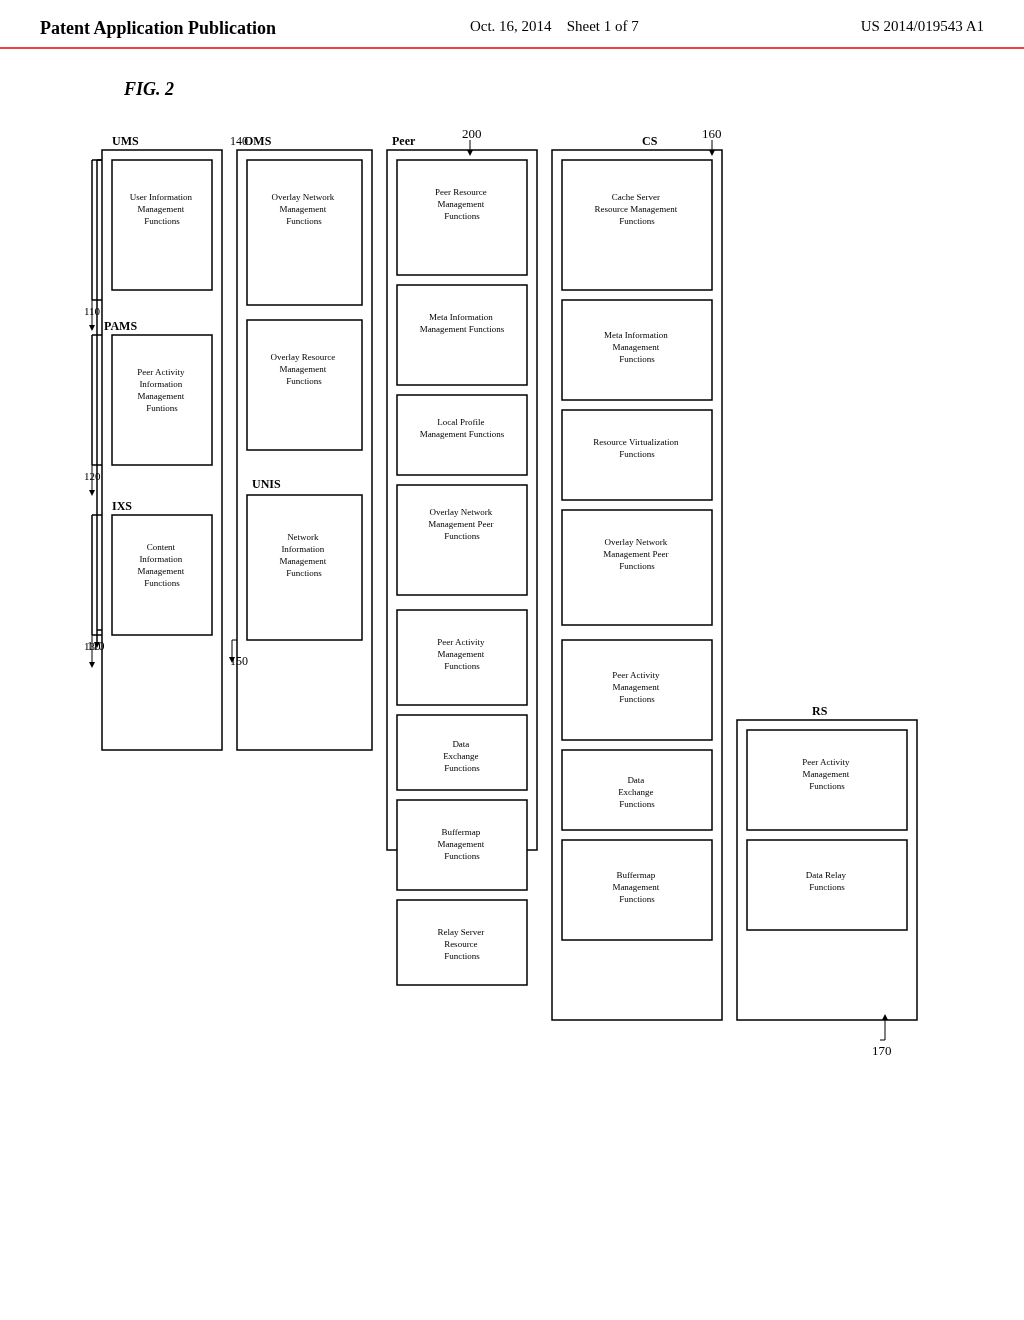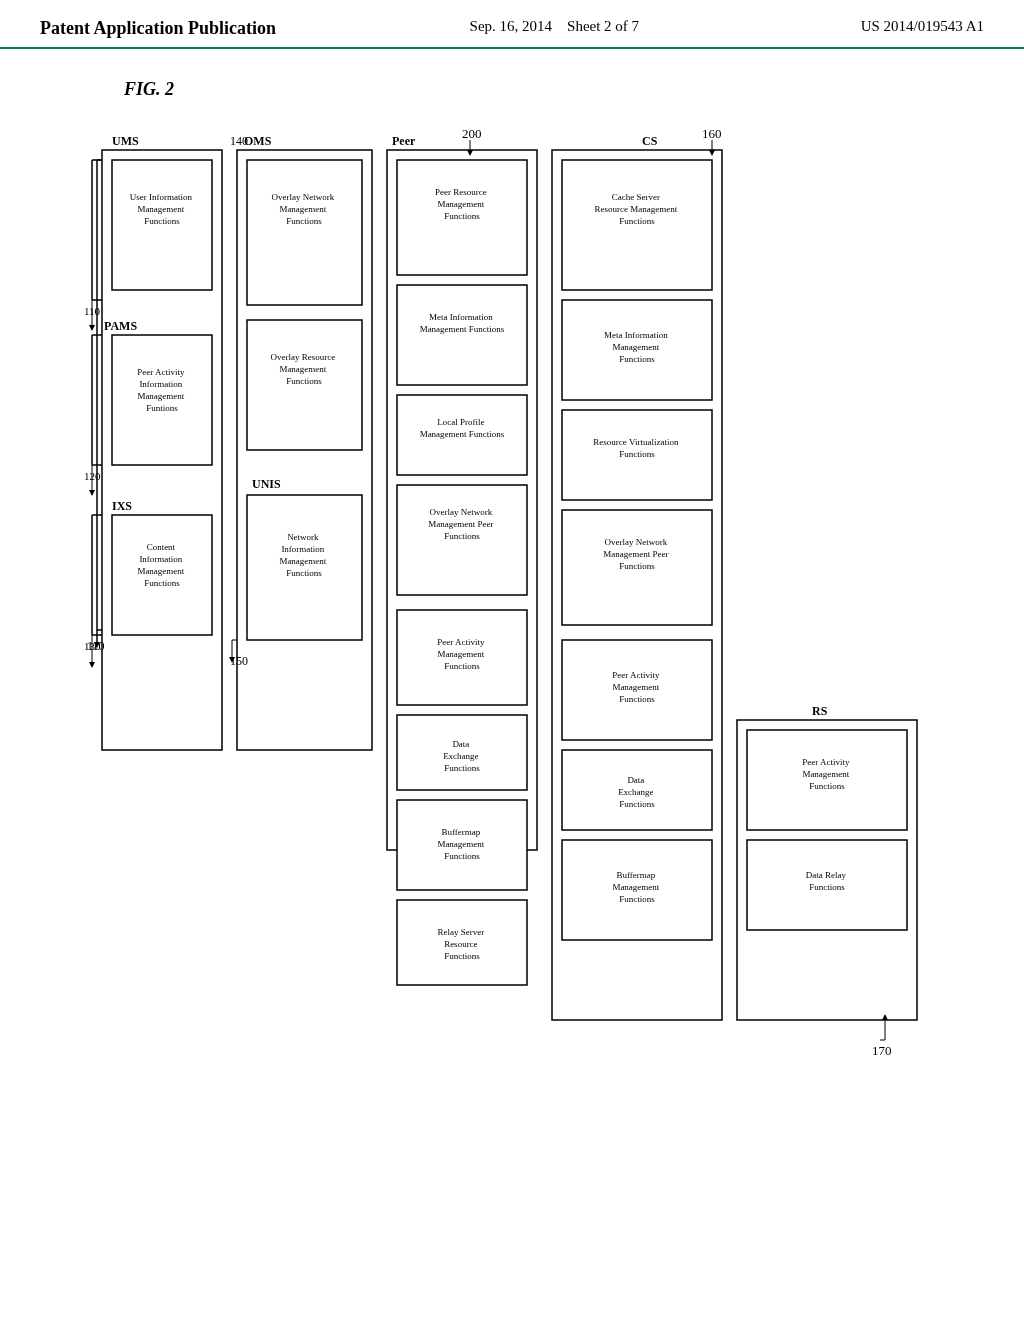--- a/index.html
+++ b/index.html
@@ -10,21 +10,21 @@
       min-height: 1320px;
       position: relative;
     }
 
     
     .header {
       display: flex;
       justify-content: space-between;
       align-items: flex-start;
       padding: 18px 40px 8px 40px;
-      border-bottom: 2px solid #15803d;
+      border-bottom: 2px solid #ef4444;
     }
     .header-left {
       font-weight: bold;
       font-size: 18px;
     }
     .header-center {
       font-size: 15px;
       text-align: center;
     }
     .header-right {
@@ -52,22 +52,22 @@
     }
   </style>
 </head>
 <body>
 
 <div class="header">
   <div class="header-left">
     <span>Patent Application Publication</span>
   </div>
   <div class="header-center">
-    <span>Sep. 16, 2014</span>&nbsp;&nbsp;&nbsp;
-    <span>Sheet 2 of 7</span>
+    <span>Oct. 16, 2014</span>&nbsp;&nbsp;&nbsp;
+    <span>Sheet 1 of 7</span>
   </div>
   <div class="header-right">
     <span>US 2014/019543 A1</span>
   </div>
 </div>
 
 <div class="main-content">
 
   <div class="fig-label">
     <span>FIG. 2</span>

